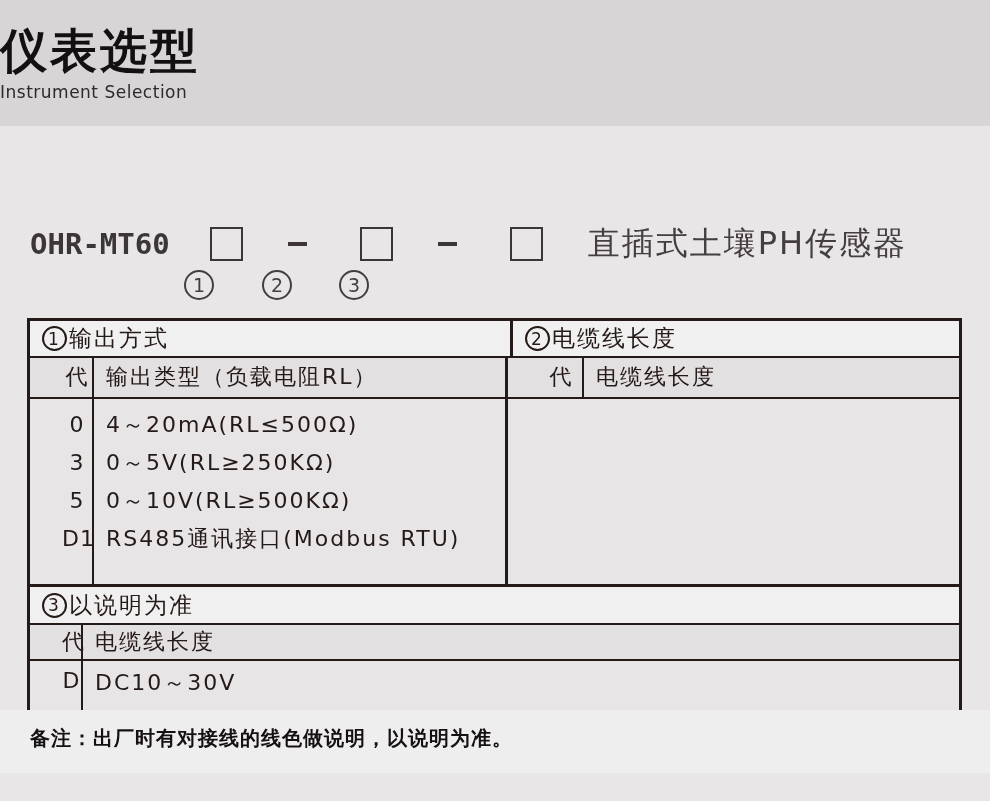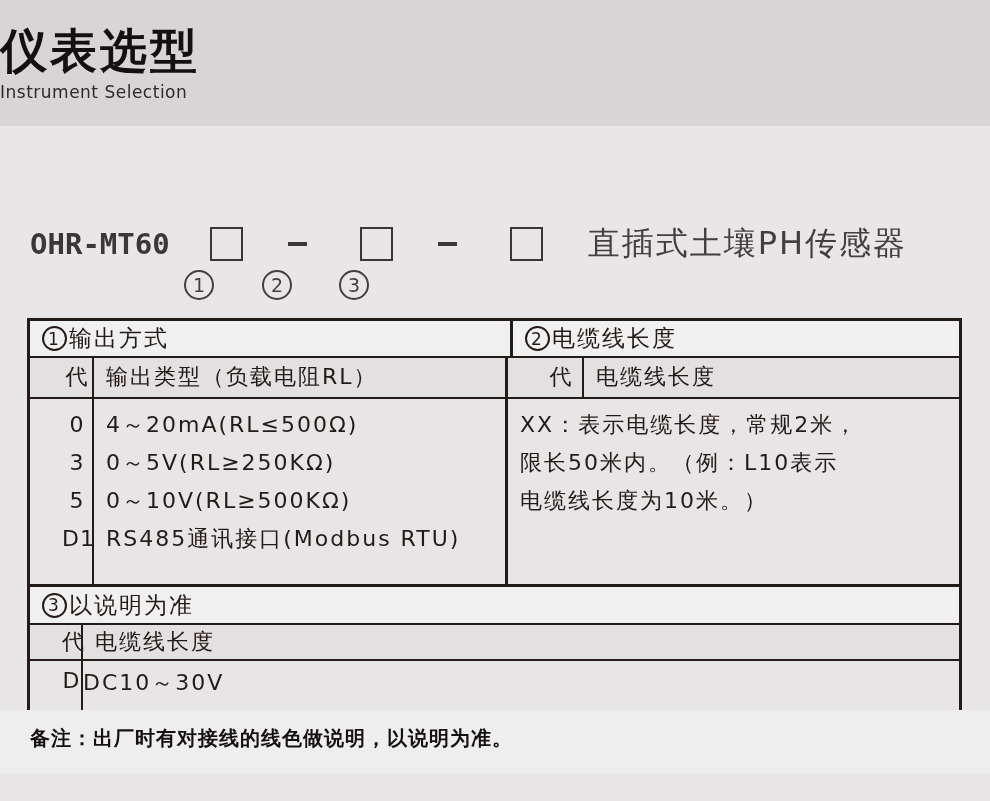--- a/index.html
+++ b/index.html
@@ -88,21 +88,21 @@
   .b4 { flex:1; line-height:38px; padding-left:12px; letter-spacing:2px; }
 
   .codecol { padding-top:7px; text-align:center; }
   .codecol div { line-height:38px; letter-spacing:1px; }
   .desccol { padding-top:7px; padding-left:12px; }
   .desccol div { line-height:38px; letter-spacing:2px; white-space:nowrap; }
 
   .e1 { width:53px; text-align:center; line-height:34px; letter-spacing:1px; }
   .e2 { flex:1; padding-left:12px; line-height:34px; letter-spacing:2px; }
   .f1 { width:53px; text-align:center; padding-top:7px; letter-spacing:1px; }
-  .f2 { flex:1; padding-top:7px; letter-spacing:2px; }
+  .f2 { flex:1; padding-left:12px; padding-top:7px; letter-spacing:2px; }
 
   
   .bottom-strip {
     position:absolute; left:0; top:710px; width:990px; height:63px;
     background:#efeeee;
   }
   .note {
     position:absolute; left:30px; top:15px;
     font-size:20px; font-weight:bold; color:#151011; letter-spacing:1px;
   }
@@ -156,25 +156,20 @@
       <div>3</div>
       <div>5</div>
       <div>D1</div>
     </div>
     <div class="cell b2 vr3 desccol">
       <div>4～20mA(RL≤500Ω)</div>
       <div>0～5V(RL≥250KΩ)</div>
       <div>0～10V(RL≥500KΩ)</div>
       <div>RS485通讯接口(Modbus RTU)</div>
     </div>
-    <div class="cell b4 desccol">
-      <div>XX：表示电缆长度，常规2米，</div>
-      <div>限长50米内。（例：L10表示</div>
-      <div>电缆线长度为10米。）</div>
-    </div>
   </div>
 
   <div class="t-row rowD">
     <div class="cell sec-head" style="flex:1">
       <span class="circ sec-circ">3</span>
       <span>以说明为准</span>
     </div>
   </div>
 
   <div class="t-row rowE">

